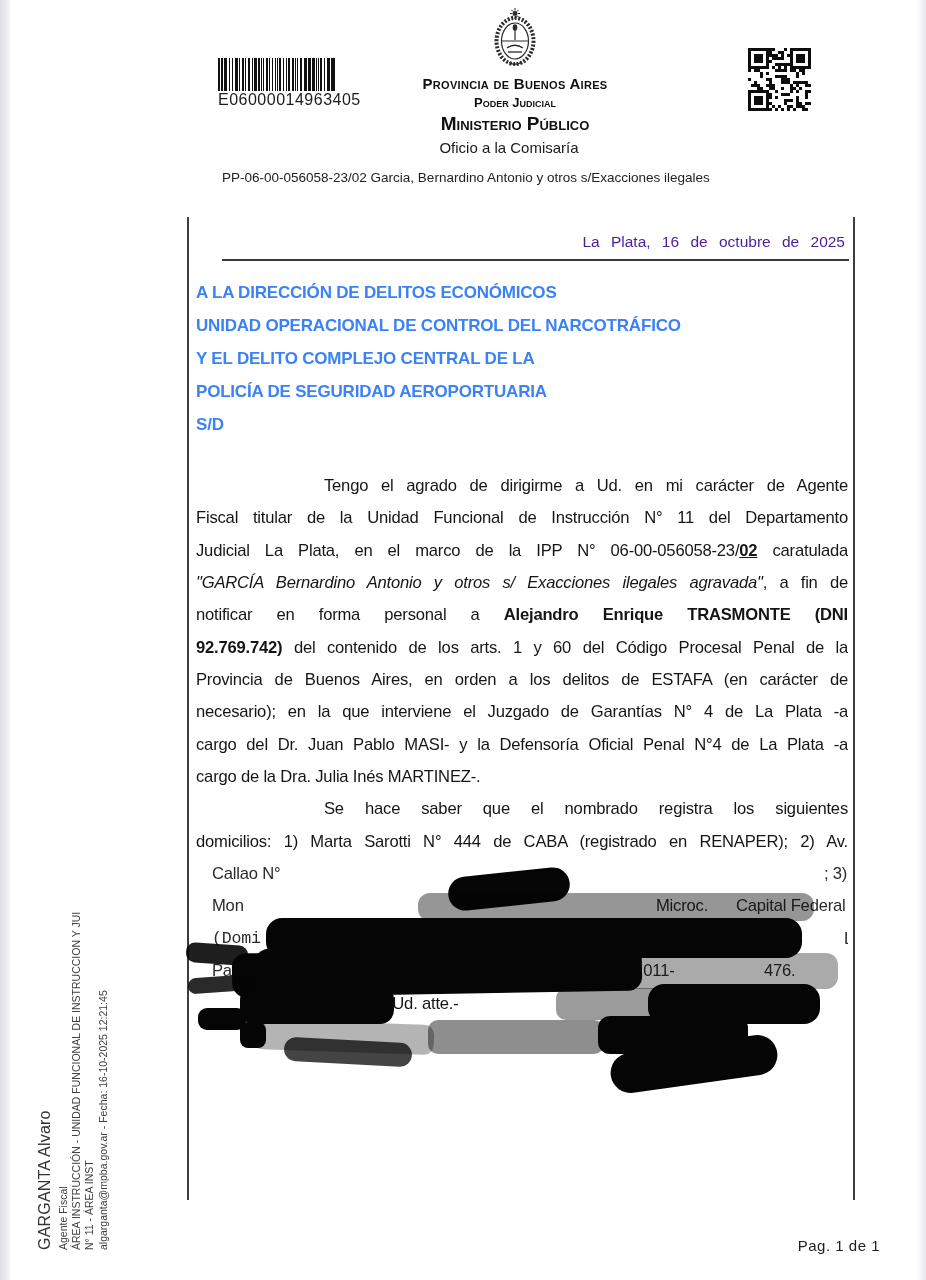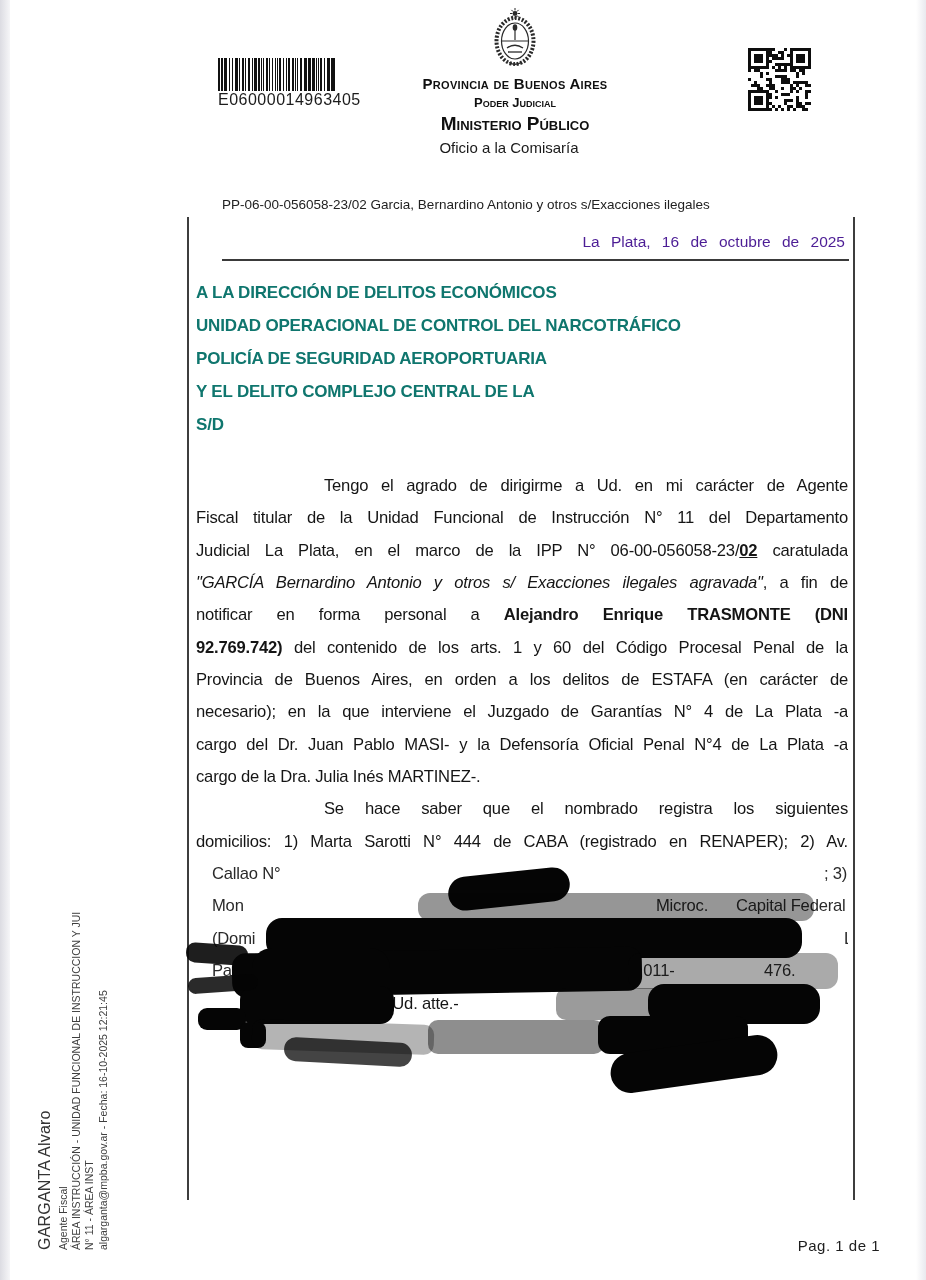--- a/index.html
+++ b/index.html
@@ -14,33 +14,33 @@
   
   .barcode-wrap{position:absolute;left:218px;top:58px;width:140px;}
   .barcode-bars{display:block;}
   .barcode-label{font-family:"Liberation Sans",sans-serif;font-size:16px;letter-spacing:.5px;color:#1c1c1c;margin-top:0px;}
   .emblem{position:absolute;left:493px;top:7px;width:44px;height:60px;}
   .org{position:absolute;left:365px;top:75px;width:300px;text-align:center;color:#101010;}
   .org1{font-size:15px;font-weight:bold;font-variant:small-caps;letter-spacing:.3px;}
   .org2{font-size:13px;font-weight:bold;font-variant:small-caps;margin-top:3px;}
   .org3{font-size:19px;font-weight:bold;font-variant:small-caps;margin-top:3px;}
   .doc-title{position:absolute;left:309px;top:139px;width:400px;text-align:center;font-size:15px;color:#1a1a1a;}
-  .case-caption{position:absolute;left:222px;top:170px;font-size:13.5px;color:#222;margin-top:27px;}
+  .case-caption{position:absolute;left:222px;top:170px;font-size:13.5px;color:#222;}
   .qr{position:absolute;left:748px;top:48px;width:63px;height:63px;}
 
   
   .vline{position:absolute;top:217px;width:2px;height:983px;background:#3d3d3d;}
   .vline.l{left:187px;} .vline.r{left:853px;}
   .date-rule{position:absolute;left:222px;top:259px;width:627px;height:2px;background:#3a3a3a;}
 
   .dateline{position:absolute;left:445px;top:233px;width:400px;text-align:right;
     font-size:15.5px;word-spacing:7px;color:#4c1d95;}
 
   .recipient{position:absolute;left:196px;top:283px;width:655px;}
-  .addr-line{font-size:17px;font-weight:bold;letter-spacing:-0.2px;height:33px;color:#0f766e;}
+  .addr-line{font-size:17px;font-weight:bold;letter-spacing:-0.2px;height:33px;color:#3b82f6;}
 
   .body-text{position:absolute;left:196px;top:476px;width:652px;font-size:16.6px;letter-spacing:-0.2px;color:#151515;}
   .bline{height:32.35px;overflow:hidden;white-space:normal;}
   .bline.just{text-align:justify;text-align-last:justify;}
   .bline.indent{padding-left:128px;width:524px;}
   .bline.fragline{position:relative;}
   .bline.fragline .frag{position:absolute;top:0;white-space:pre;color:#2a2a2a;margin-left:16px;}
 
   .redactions{position:absolute;left:0;top:0;width:926px;height:1280px;pointer-events:none;}
   .rshape{position:absolute;background:#050505;}
@@ -271,22 +271,22 @@
 
   <div class="vline l"></div>
   <div class="vline r"></div>
 
   <div class="dateline">La Plata, 16 de octubre de 2025</div>
   <div class="date-rule"></div>
 
   <div class="recipient">
       <div class="addr-line">A LA DIRECCIÓN DE DELITOS ECONÓMICOS</div>
       <div class="addr-line">UNIDAD OPERACIONAL DE CONTROL DEL NARCOTRÁFICO</div>
+      <div class="addr-line">Y EL DELITO COMPLEJO CENTRAL DE LA</div>
       <div class="addr-line">POLICÍA DE SEGURIDAD AEROPORTUARIA</div>
-      <div class="addr-line">Y EL DELITO COMPLEJO CENTRAL DE LA</div>
       <div class="addr-line">S/D</div>
     </div>
 
   <div class="body-text">
     <div>
         <div class="bline just indent"><span>Tengo el agrado de dirigirme a Ud. en mi carácter de Agente</span></div>
         <div class="bline just"><span>Fiscal titular de la Unidad Funcional de Instrucción N° 11 del Departamento</span></div>
         <div class="bline just"><span>Judicial La Plata, en el marco de la IPP N° 06-00-056058-23/</span><span style="font-weight: bold; text-decoration: underline;">02</span><span> caratulada</span></div>
         <div class="bline just"><span style="font-style: italic;">"GARCÍA Bernardino Antonio y otros s/ Exacciones ilegales agravada"</span><span>, a fin de</span></div>
         <div class="bline just"><span>notificar en forma personal a </span><span style="font-weight: bold;">Alejandro Enrique TRASMONTE (DNI</span></div>
@@ -302,21 +302,21 @@
         <div class="bline fragline">
           <span class="frag" style="left: 0px;">Callao N°</span>
           <span class="frag" style="left: 612px;">; 3)</span>
         </div>
         <div class="bline fragline">
           <span class="frag" style="left: 0px;">Mon</span>
           <span class="frag" style="left: 444px;">Microc.</span>
           <span class="frag" style="left: 524px;">Capital Federal</span>
         </div>
         <div class="bline fragline">
-          <span class="frag" style="left: 0px;">(Domi</span>
+          <span class="frag" style="left: 0px; font-family: Liberation Mono, monospace;">(Domi</span>
           <span class="frag" style="left: 196px;">4) Callao N° 1934, Piso 12, Dep</span>
           <span class="frag" style="left: 632px;">La</span>
         </div>
         <div class="bline fragline">
           <span class="frag" style="left: 0px;">Pampa</span>
           <span class="frag" style="left: 60px;">2875, Piso 2, Ofic</span>
           <span class="frag" style="left: 286px;">de CABA. Teléfono: 011-</span>
           <span class="frag" style="left: 552px;">476.</span>
         </div>
       </div>

